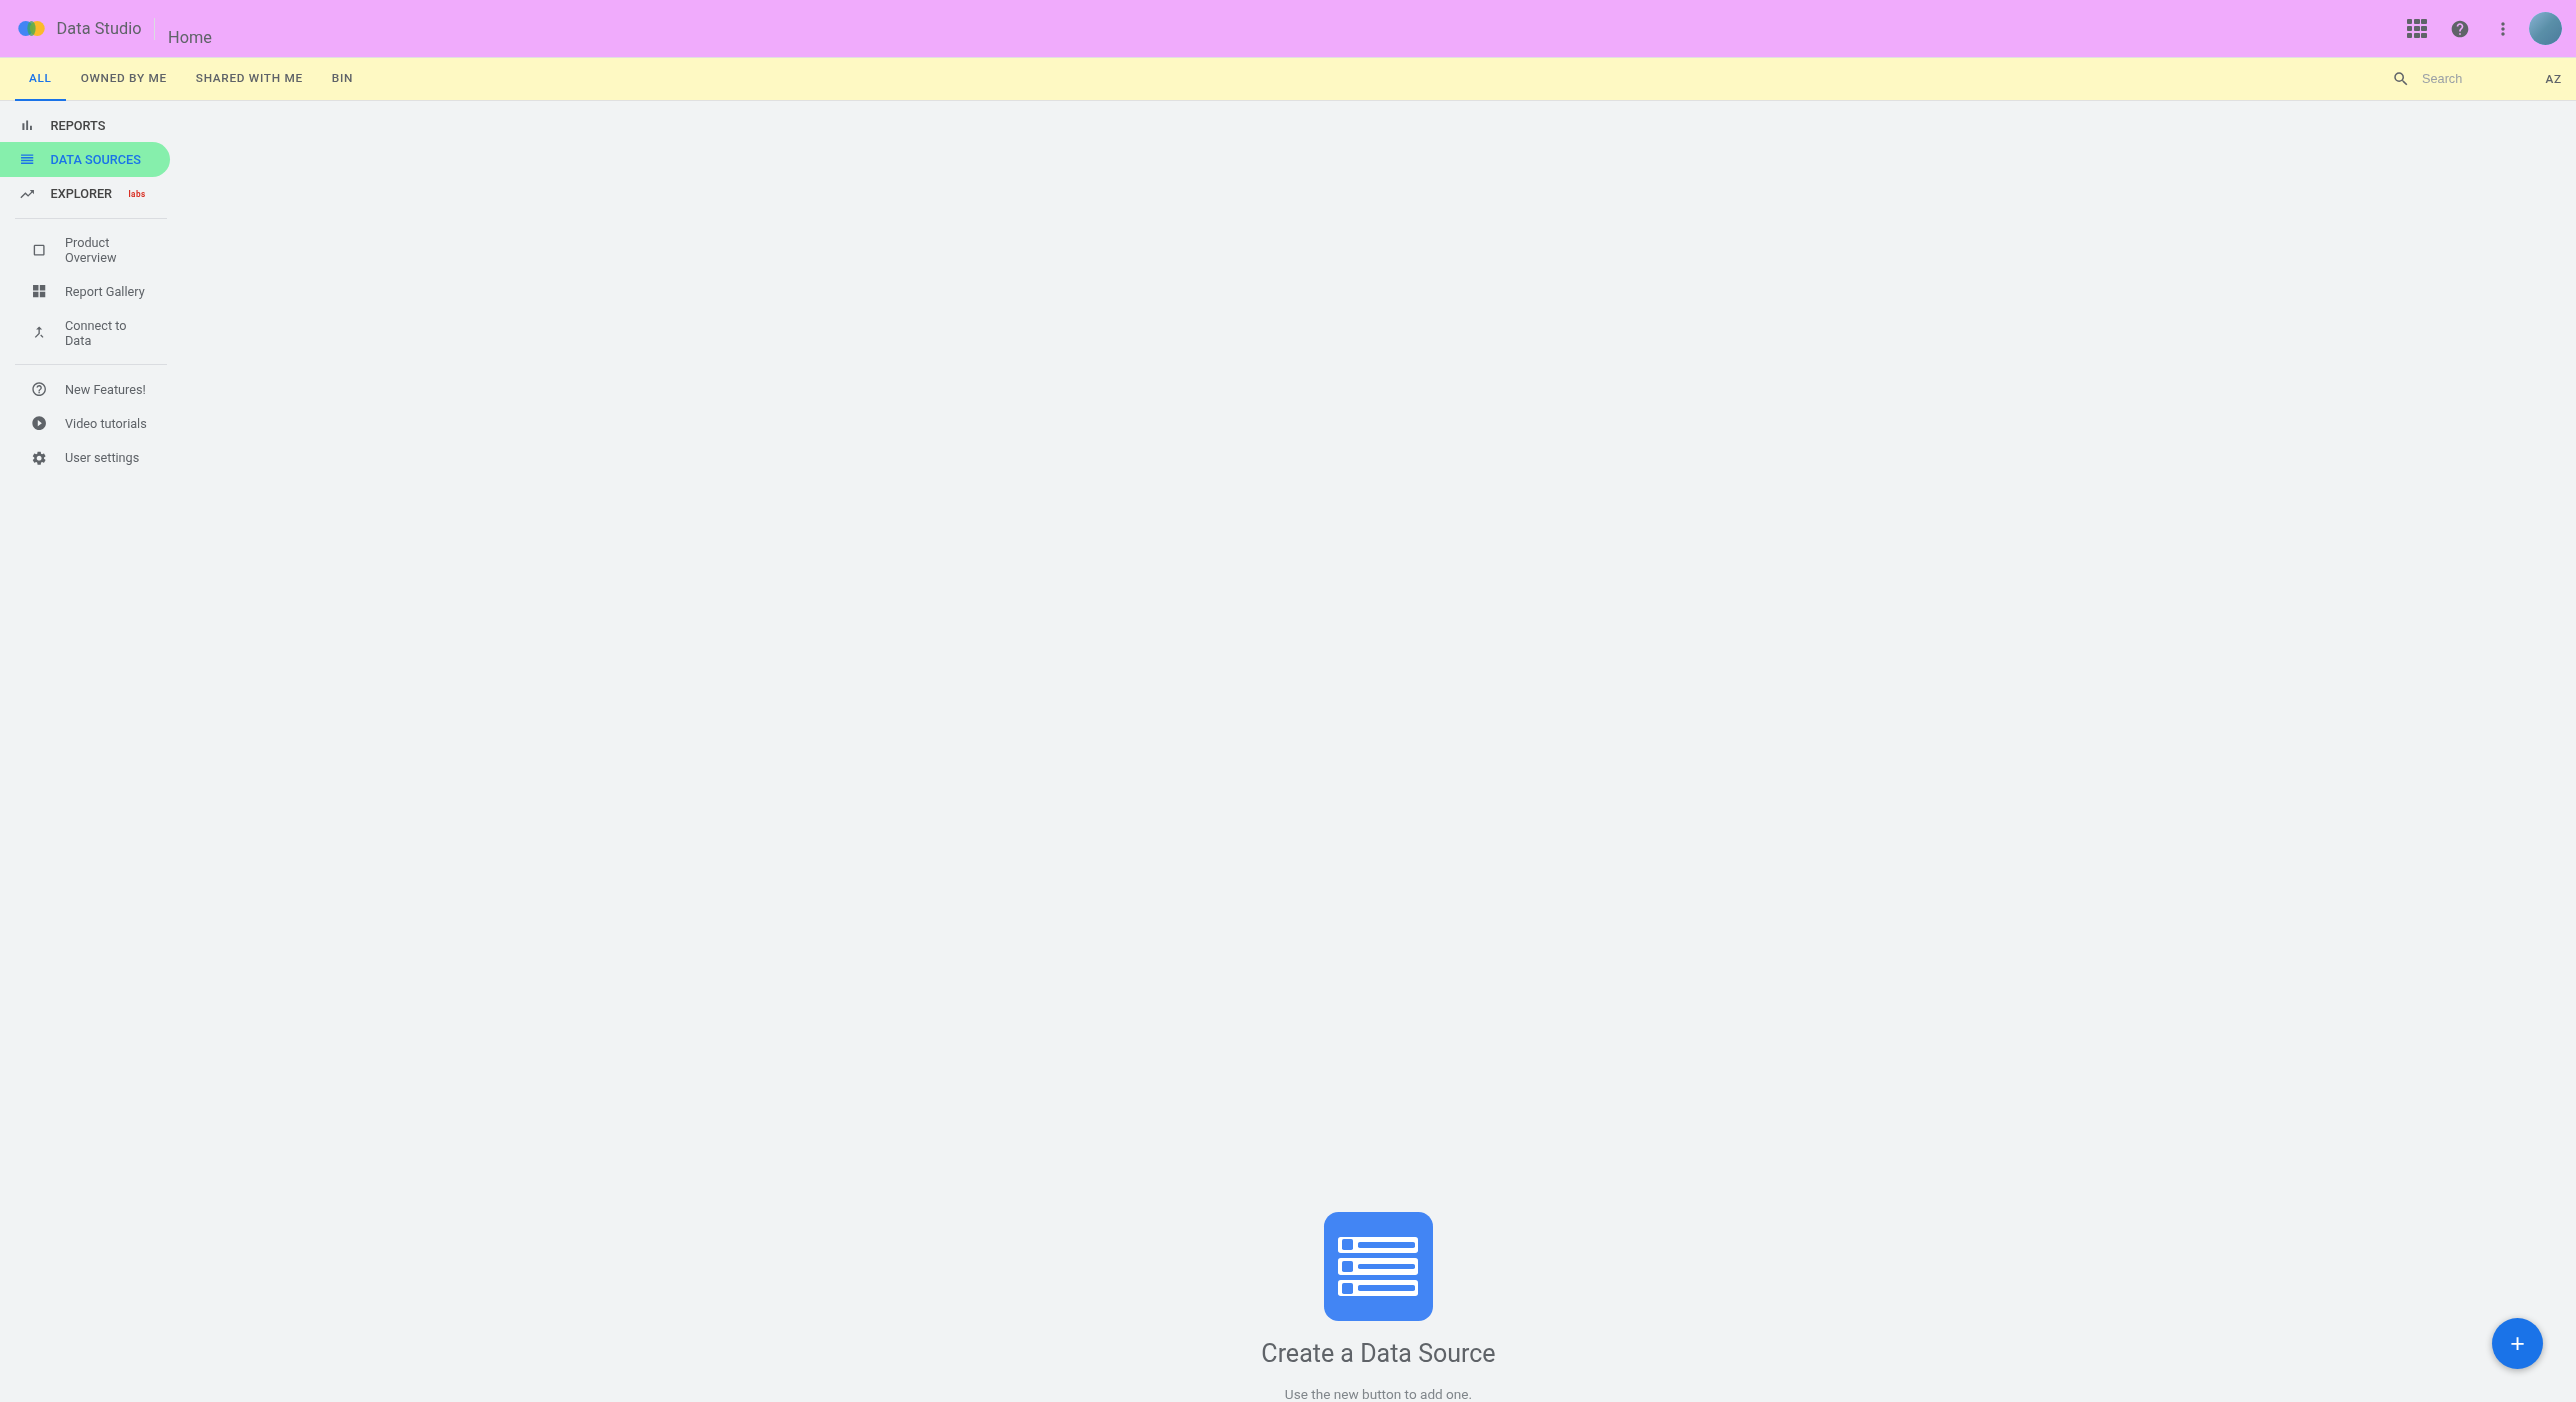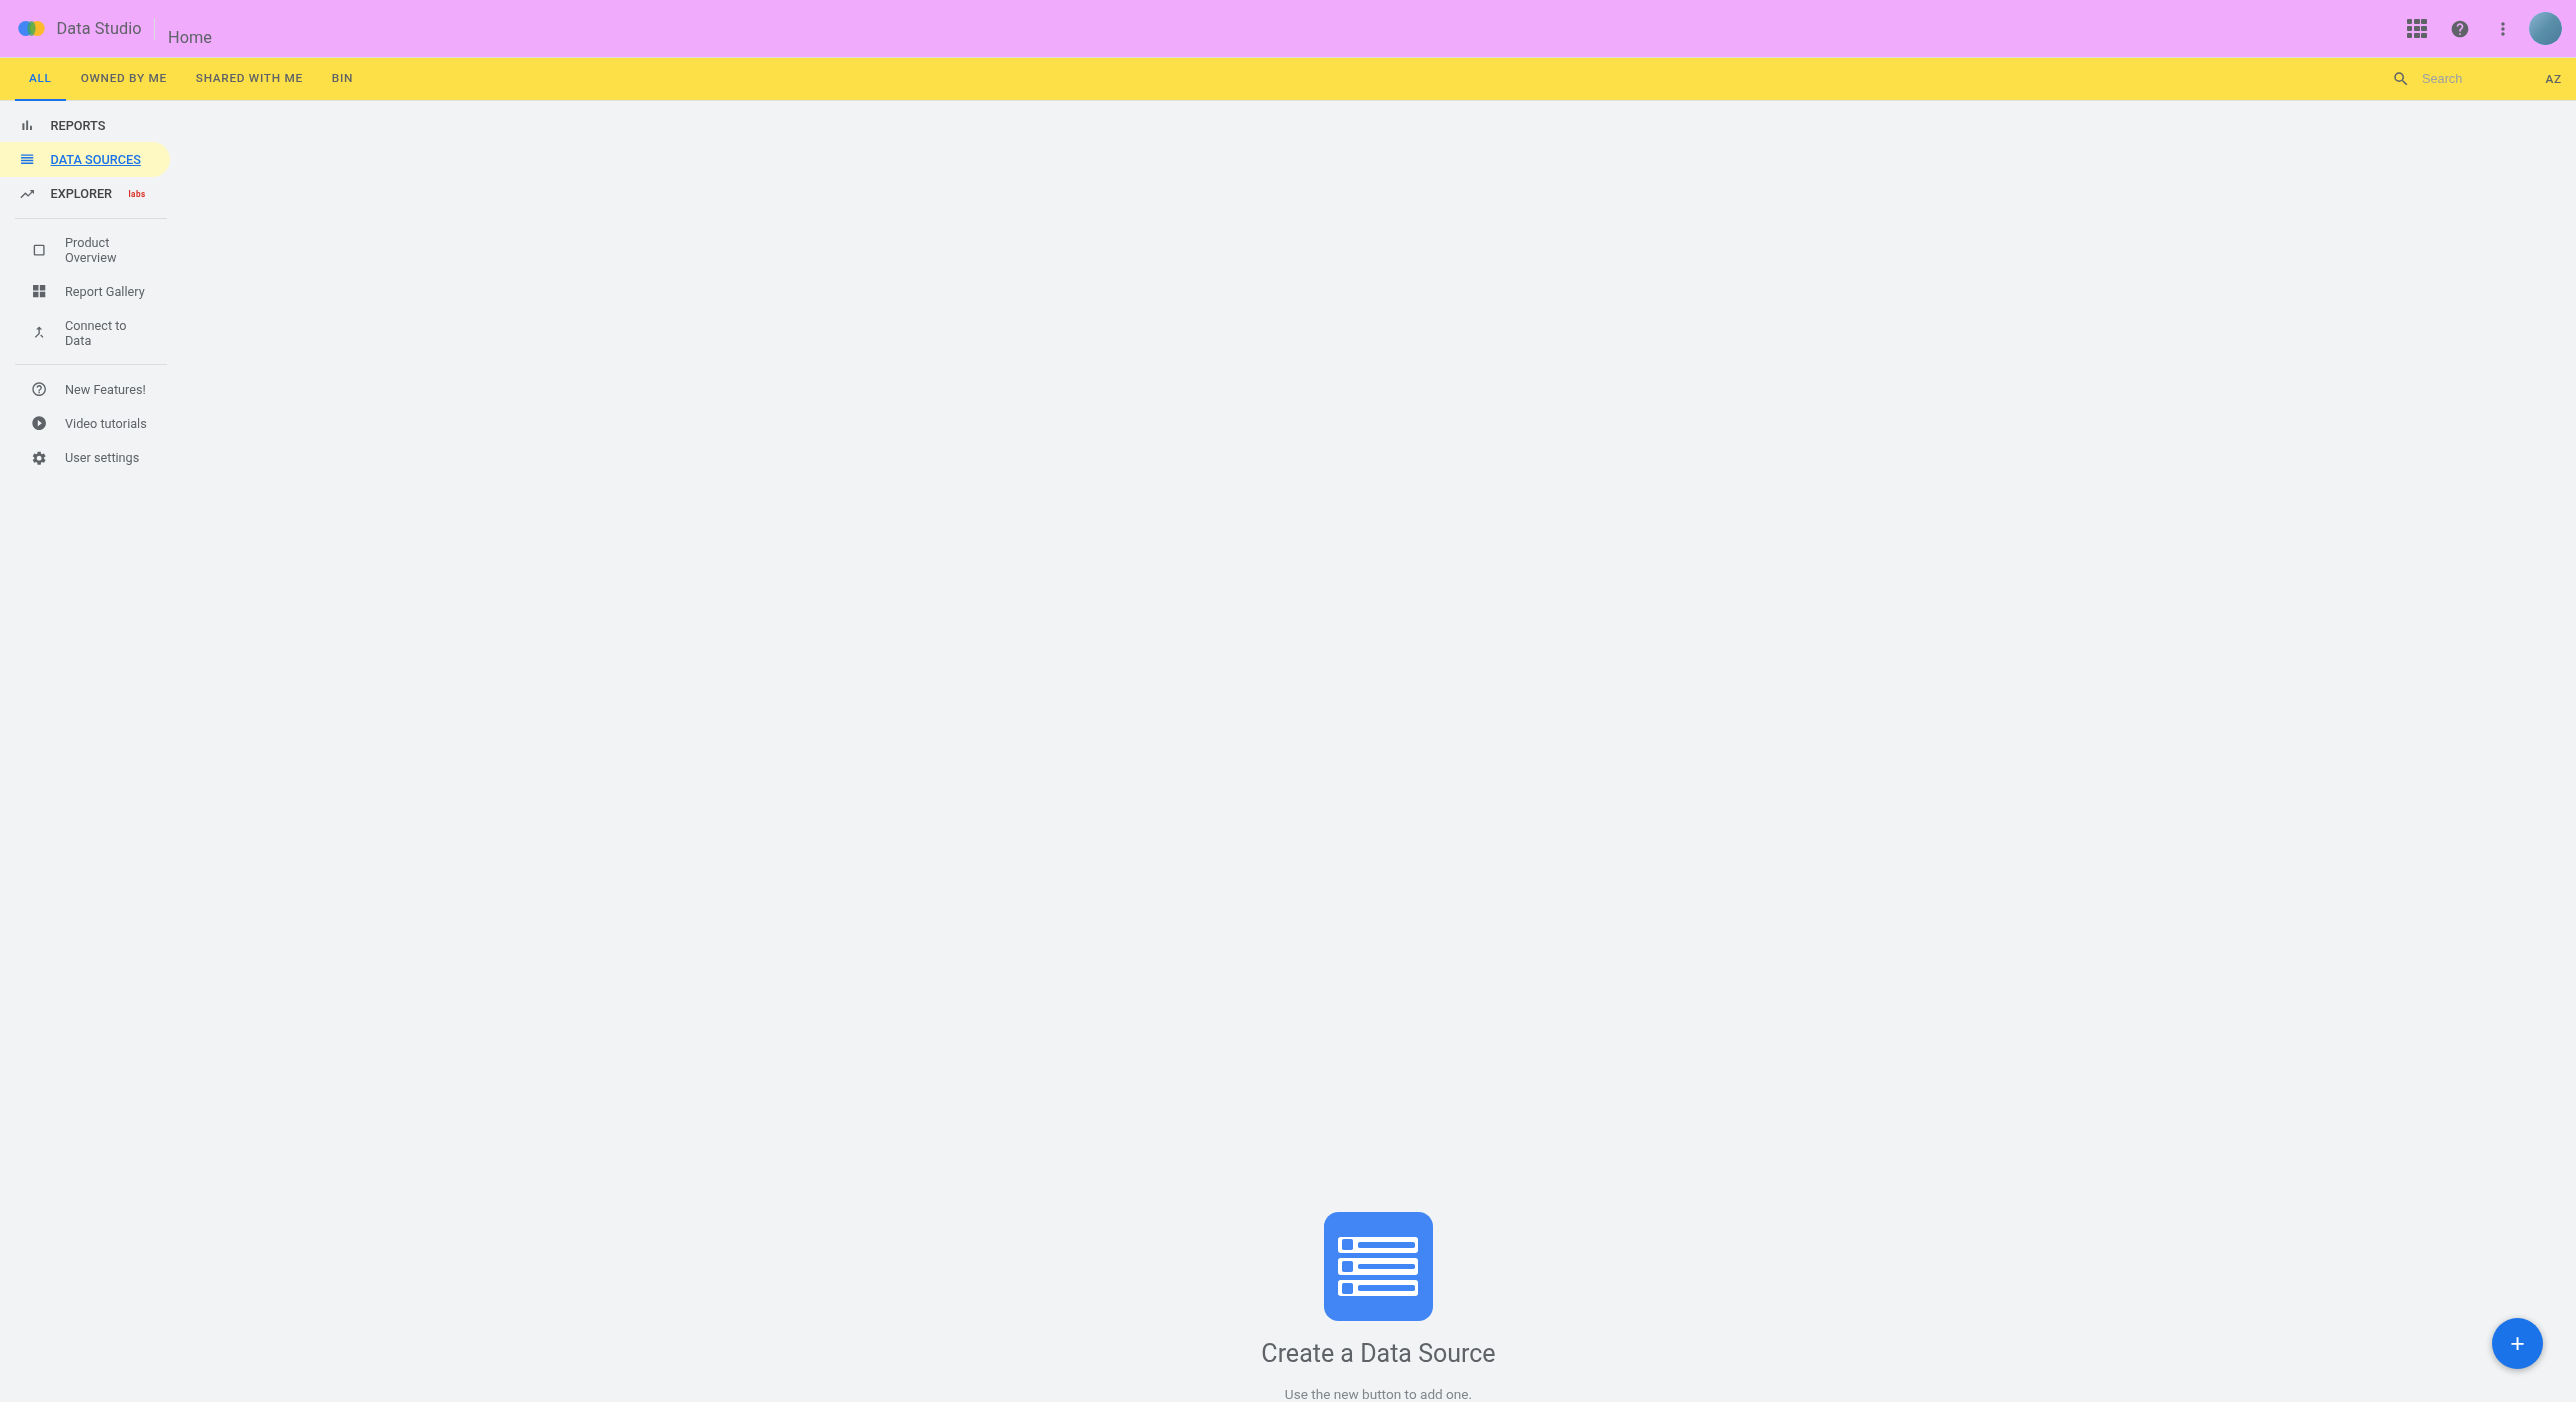--- a/index.html
+++ b/index.html
@@ -75,21 +75,21 @@
       width: 100%;
       height: 100%;
       background: linear-gradient(135deg, #8ab4d4 0%, #5a8fa8 50%, #4a7a9b 100%);
       border-radius: 50%;
     }
 
     
     .tabs-bar {
       display: flex;
       align-items: center;
-      background: #fde047;
+      background: #fef9c3;
       height: 43px;
       padding: 0 14.5px;
       border-bottom: 0.9px solid #e0e0e0;
       position: fixed;
       top: 58px; left: 0; right: 0;
       z-index: 99;
     }
     .tab {
       padding: 0 14.5px;
       height: 43px;
@@ -154,22 +154,21 @@
       padding: 9px 18px;
       font-size: 12.7px;
       color: #444;
       cursor: pointer;
       border-radius: 0 22px 22px 0;
       margin-right: 11px;
       font-weight: 500;
     }
     .sidebar-nav-item.active {
       color: #1a73e8;
-      background: #fef9c3;
-      text-decoration: underline;
+      background: #86efac;
     }
     .sidebar-nav-item.active .nav-icon { color: #1a73e8; }
     .nav-icon {
       font-size: 16.3px;
       color: #5f6368;
       width: 18px;
       display: flex;
       align-items: center;
       justify-content: center;
       flex-shrink: 0;

